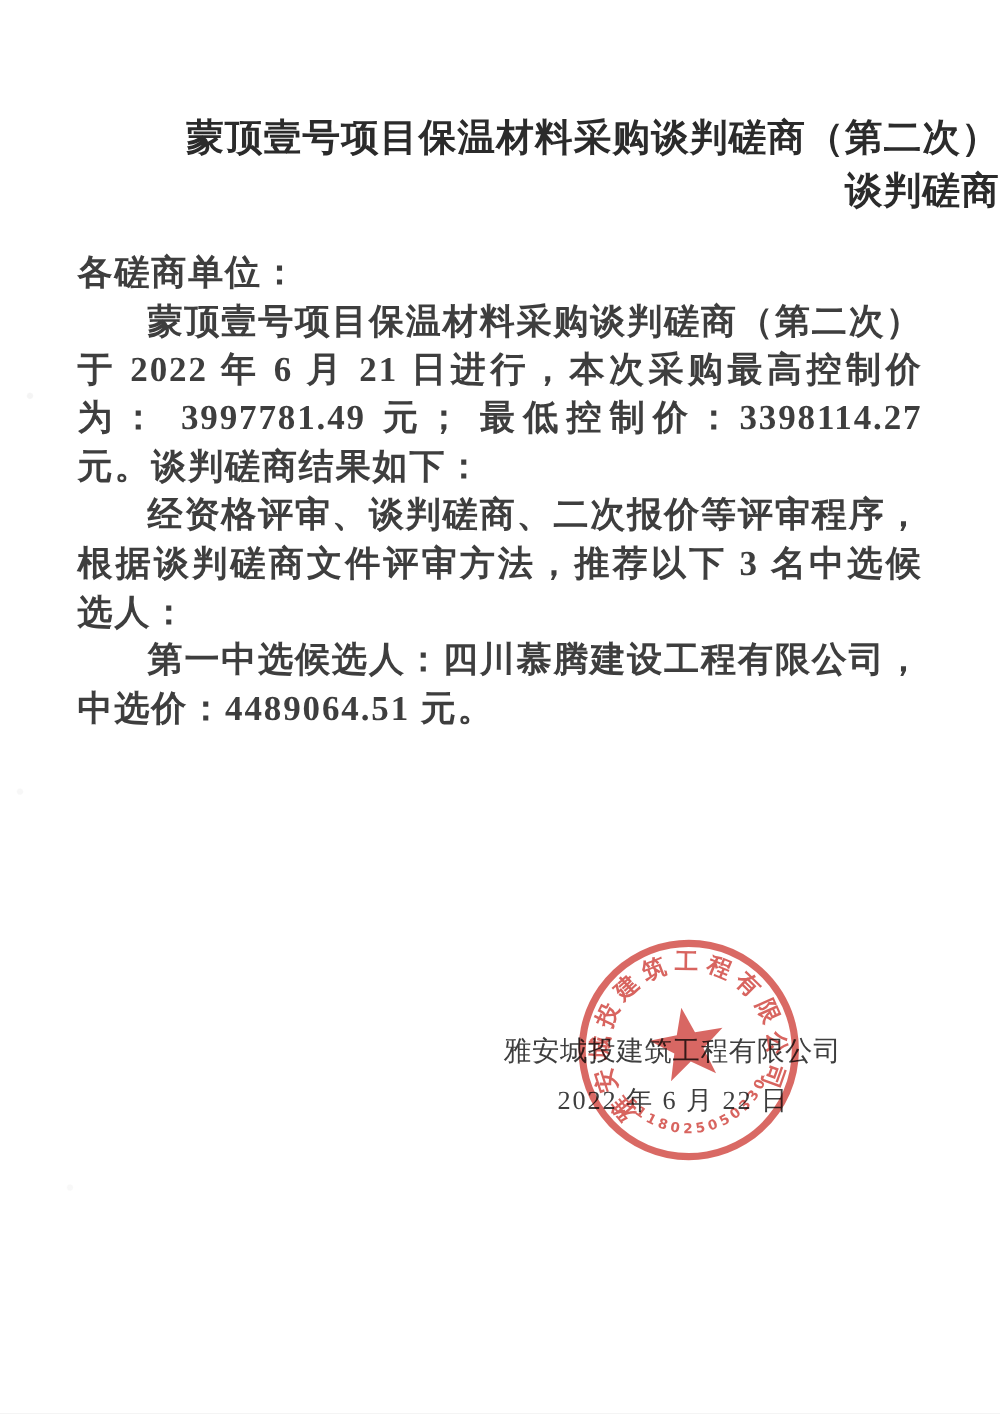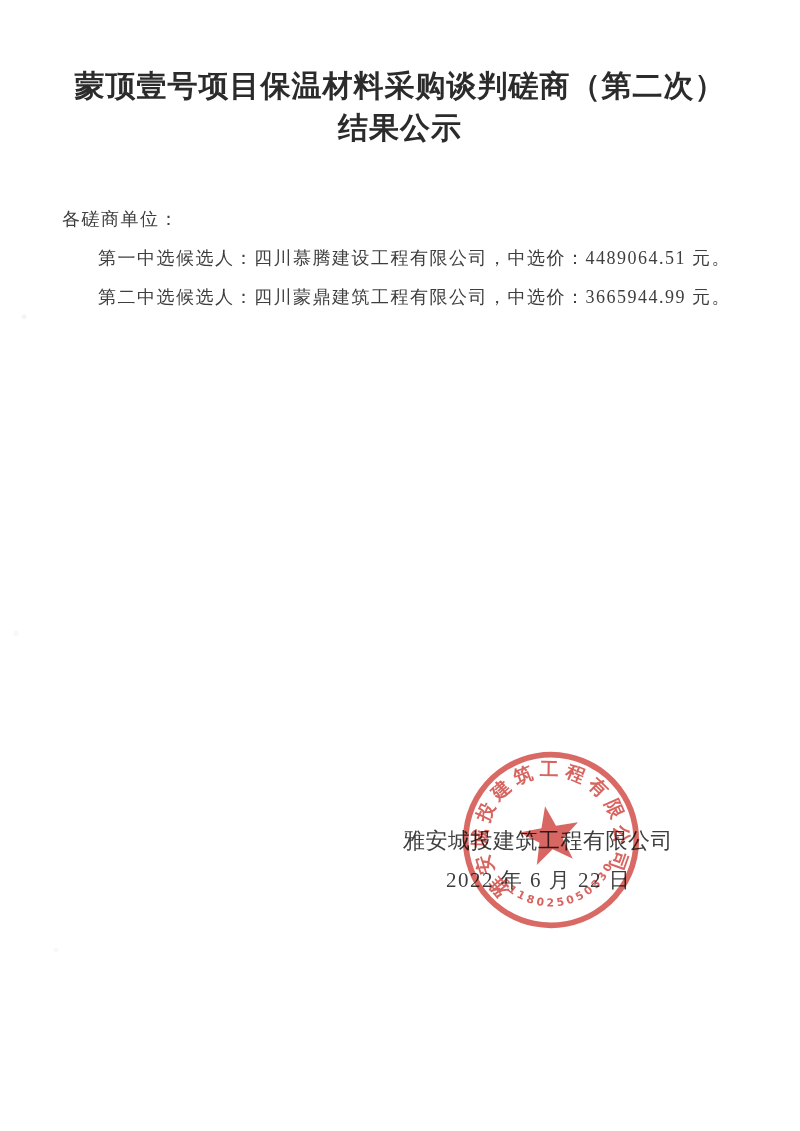--- a/index.html
+++ b/index.html
@@ -22,39 +22,40 @@
     content:"";
     position:absolute;inset:0;
     background:
       radial-gradient(circle at 3% 28%, rgba(120,120,120,.08) 0 2px, transparent 3px),
       radial-gradient(circle at 2% 56%, rgba(120,120,120,.06) 0 2px, transparent 3px),
       radial-gradient(circle at 7% 84%, rgba(120,120,120,.05) 0 2px, transparent 3px);
     pointer-events:none;
   }
   .title{
     position:absolute;
-    top:65px;left:0;right:0;
+    top:90px;left:0;right:0;
     margin:0;
-    text-align:center;
+    text-align:right;
     font-size:30px;
     font-weight:bold;
     line-height:42px;
     letter-spacing:1px;
     color:var(--title-text);
   }
   .body-text{
     position:absolute;
     left:62px;top:200px;
     width:676px;
-    font-size:18px;
+    font-size:28px;
     line-height:38.8px;
     letter-spacing:1.5px;
     color:var(--body-text);
     text-align:justify;
     text-justify:inter-ideograph;
+    font-weight:bold;
   }
   .body-text p{margin:0;}
   .body-text p.indent{text-indent:2em;}
   .sig-company{
     position:absolute;
     left:403px;top:826px;
     font-size:22px;
     letter-spacing:0.5px;
     color:var(--body-text);
     white-space:nowrap;
@@ -94,27 +95,28 @@
     opacity:.95;
   }
 </style>
 </head>
 <body>
 
 <div class="page">
 
   <h1 class="title">
     <span>蒙顶壹号项目保温材料采购谈判磋商（第二次）</span><br>
-    <span>结果公示</span>
+    <span>谈判磋商</span>
   </h1>
 
   <div class="body-text">
     <p>各磋商单位：</p>
+    <p class="indent">蒙顶壹号项目保温材料采购谈判磋商（第二次）于 2022 年 6 月 21 日进行，本次采购最高控制价为： 3997781.49 元； 最低控制价：3398114.27 元。谈判磋商结果如下：</p>
+    <p class="indent">经资格评审、谈判磋商、二次报价等评审程序，根据谈判磋商文件评审方法，推荐以下 3 名中选候选人：</p>
     <p class="indent">第一中选候选人：四川慕腾建设工程有限公司，中选价：4489064.51 元。</p>
-    <p class="indent">第二中选候选人：四川蒙鼎建筑工程有限公司，中选价：3665944.99 元。</p>
   </div>
 
   <div class="sig-company">雅安城投建筑工程有限公司</div>
   <div class="sig-date">2022 年 6 月 22 日</div>
 
   <svg class="seal" viewBox="0 0 200 200" xmlns="http://www.w3.org/2000/svg">
     <g transform="rotate(-10 100 100)">
       <circle class="ring" cx="100" cy="100" r="82"></circle>
       <path id="sealTextArc" d="M 52.5 139.9 A 62 62 0 1 1 147.5 139.9" fill="none"></path>
       <text class="arc-text">

